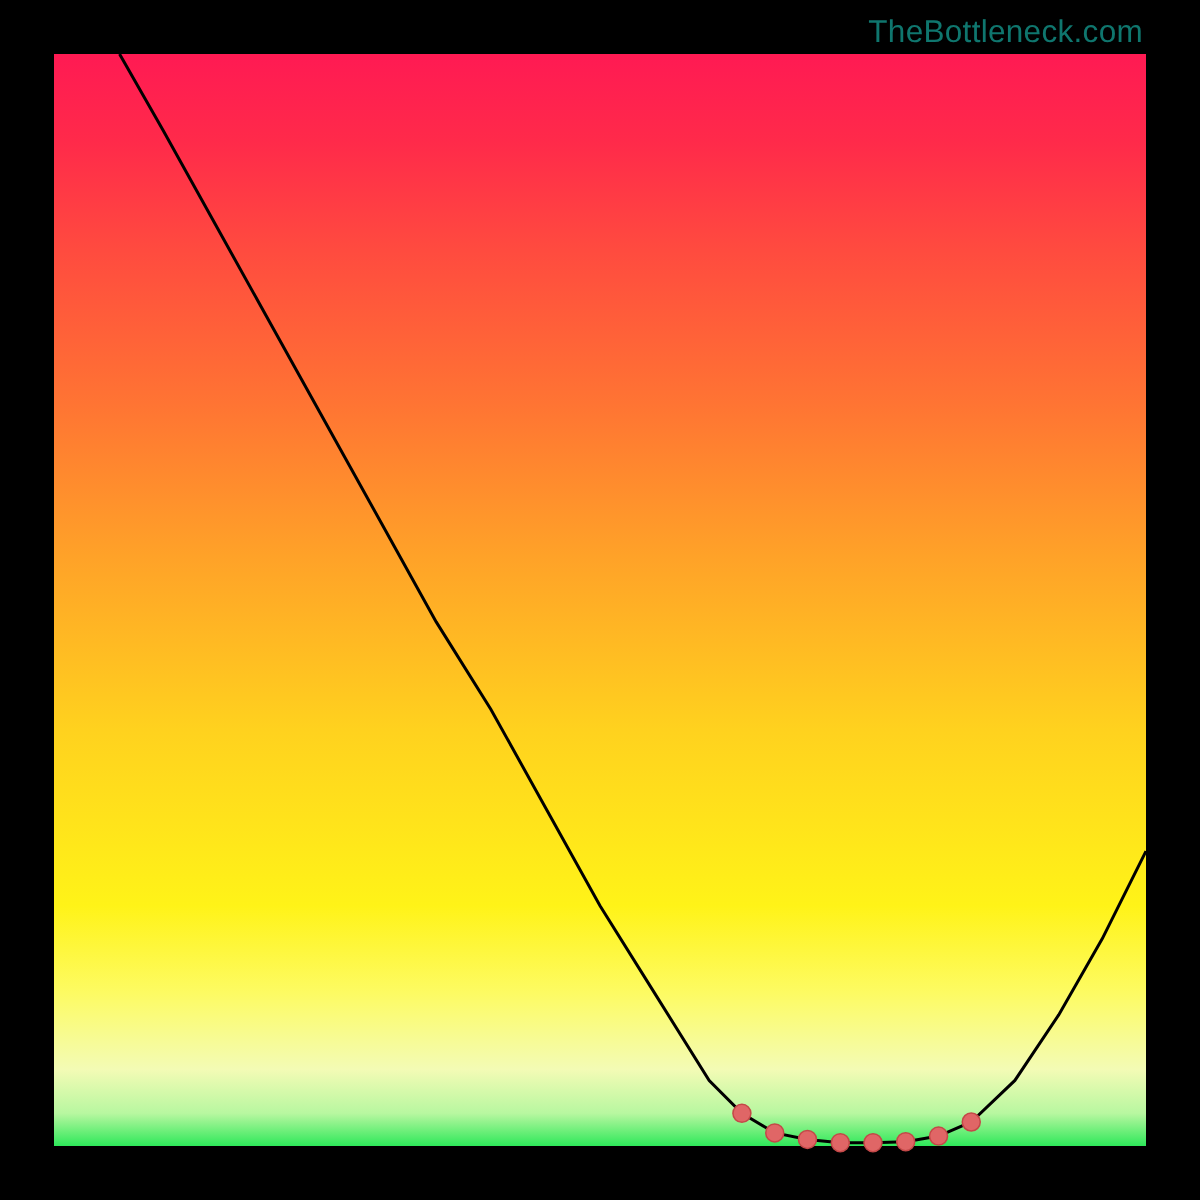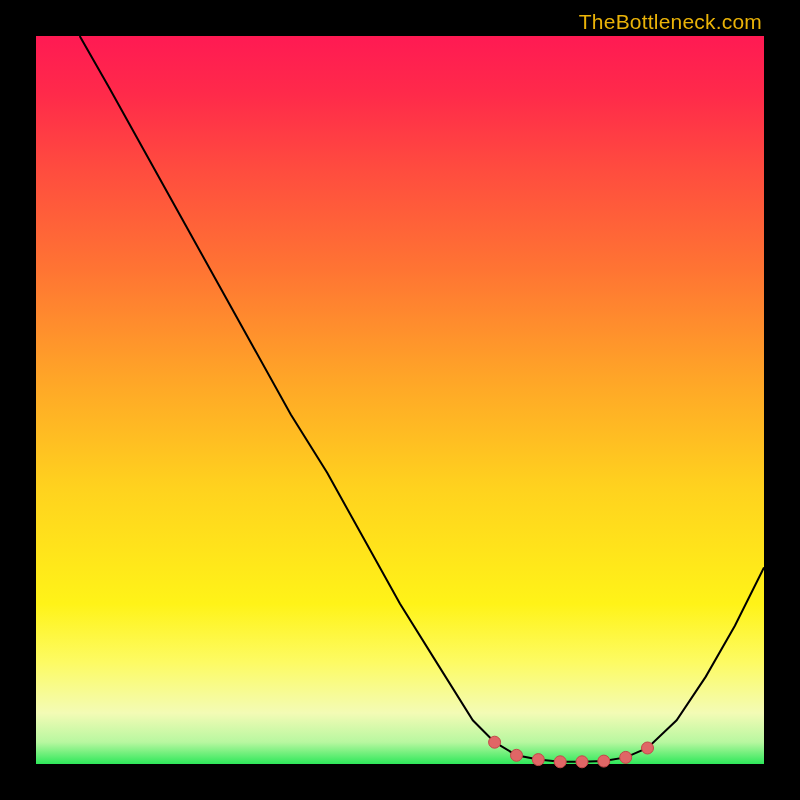--- a/index.html
+++ b/index.html
@@ -38,21 +38,21 @@
       #fdfb63 86%,
       #f3fbb5 93%,
       #b8f7a0 97%,
       #2ee85a 100%
     );
   }
   .watermark {
     position: absolute;
     top: 10px;
     right: 38px;
-    color: #eab308;
+    color: #0f766e;
     font-size: 21px;
     letter-spacing: 0.2px;
     font-weight: 500;
     user-select: none;
   }
   svg.overlay {
     position: absolute;
     left: 36px;
     top: 36px;
     width: 728px;

